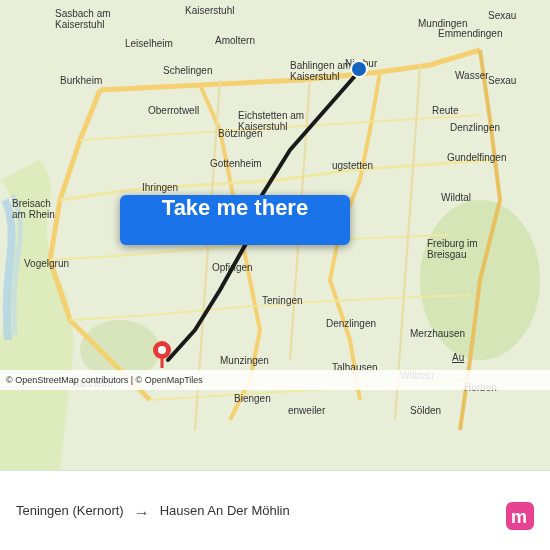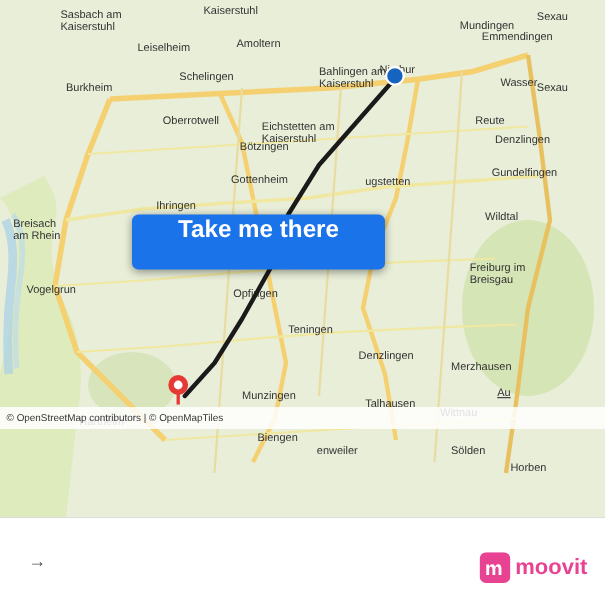--- a/index.html
+++ b/index.html
@@ -194,21 +194,21 @@
   <div class="map-label" style="top:295px;left:262px;">Teningen</div>
   <div class="map-label" style="top:318px;left:326px;">Denzlingen</div>
   <div class="map-label" style="top:328px;left:410px;">Merzhausen</div>
   <div class="map-label" style="top:378px;left:72px;">Hartheim</div>
   <div class="map-label" style="top:355px;left:220px;">Munzingen</div>
   <div class="map-label" style="top:393px;left:222px;padding-left:12px;">Biengen</div>
   <div class="map-label" style="top:362px;left:332px;">Talhausen</div>
   <div class="map-label" style="top:370px;left:400px;">Wittnau</div>
   <div class="map-label" style="top:352px;left:452px;text-decoration:underline;">Au</div>
   <div class="map-label" style="top:405px;left:410px;">Sölden</div>
-  <div class="map-label" style="top:420px;left:452px;padding-left:12px;">Horben</div>
+  <div class="map-label" style="top:382px;left:452px;padding-left:12px;">Horben</div>
   <div class="map-label" style="top:405px;left:288px;">enweiler</div>
 
   <div class="dest-marker" style="top:60px;left:350px;"></div>
 
   <div class="origin-marker" style="top:340px;left:152px;">
     <svg width="20" height="28" viewBox="0 0 20 28">
       <ellipse cx="10" cy="10" rx="9" ry="9" fill="#e53935"></ellipse>
       <path d="M10 18 L10 28" stroke="#e53935" stroke-width="3"></path>
       <circle cx="10" cy="10" r="4" fill="white"></circle>
     </svg>
@@ -217,21 +217,22 @@
   <button id="take-me-there-btn">
     <span>Take me there</span>
   </button>
 
   <div id="attribution">
     <span>© OpenStreetMap contributors | © OpenMapTiles</span>
   </div>
 </div>
 
 <div id="bottom-bar">
+  <span class="from-label">Teningen (Kernort)</span>
   <span class="arrow-icon">→</span>
+  <span class="to-label">Hausen An Der Möhlin</span>
   <div class="moovit-logo">
     <svg width="28" height="28" viewBox="0 0 28 28">
       <rect width="28" height="28" rx="6" fill="#e84393"></rect>
       <text x="5" y="21" font-size="18" font-weight="900" fill="white" font-family="Arial">m</text>
     </svg>
-    <span class="moovit-text">moovit</span>
   </div>
 </div>
 
 </body></html>

